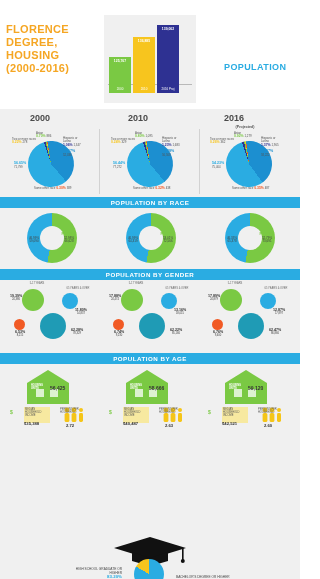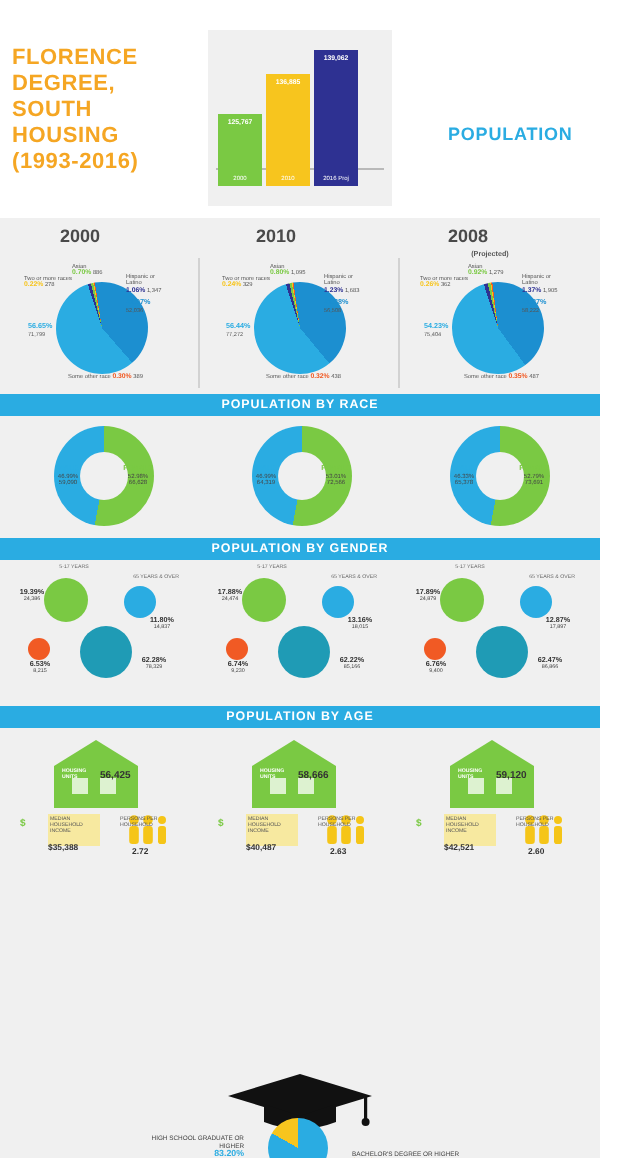--- a/index.html
+++ b/index.html
@@ -58,23 +58,22 @@
 </style>
 </head>
 <body>
 
 <div id="page">
 
   <div class="hdr">
     <div class="title">
       <div>FLORENCE</div>
       <div>DEGREE,</div>
-      <div>SOUTH</div>
       <div>HOUSING</div>
-      <div>(1993-2016)</div>
+      <div>(2000-2016)</div>
     </div>
 
     <div class="topchart">
       <div class="bars">
         <div class="axis"></div>
         <div class="bar b1">
           <div class="lbl">125,767</div>
           <div class="base">2000</div>
         </div>
         <div class="bar b2">
@@ -89,21 +88,21 @@
     </div>
 
     <div class="popword">POPULATION</div>
   </div>
 
   <div class="band" style="top:96px;height:424px;">
 
     <div style="position:absolute;top:4px;left:0;width:300px;height:16px;">
       <div class="yr" style="left:30px;">2000</div>
       <div class="yr" style="left:128px;">2010</div>
-      <div class="yr" style="left:224px;">2008</div>
+      <div class="yr" style="left:224px;">2016</div>
       <div style="position:absolute;left:222px;top:12px;width:46px;text-align:center;font-size:3.6px;font-weight:bold;color:#555;">(Projected)</div>
     </div>
 
     <div class="vdiv" style="left:99px;top:20px;height:65px;"></div>
     <div class="vdiv" style="left:199px;top:20px;height:65px;"></div>
 
     <div class="piewrap" style="left:16px;top:24px;width:70px;height:58px;">
       <div class="pie" style="left:12px;top:8px;width:46px;height:46px;background:conic-gradient(#2e3192 0 1.1%, #7ac943 1.1% 1.9%, #f7c51e 1.9% 2.2%, #f15a24 2.2% 2.5%, #1c8fd0 2.5% 43.6%, #2aace2 43.6% 100%);transform:rotate(-18deg);"></div>
       <div class="annbig" style="left:-2px;top:28px;color:#2aace2;">
         <span>56.65%</span><br>

